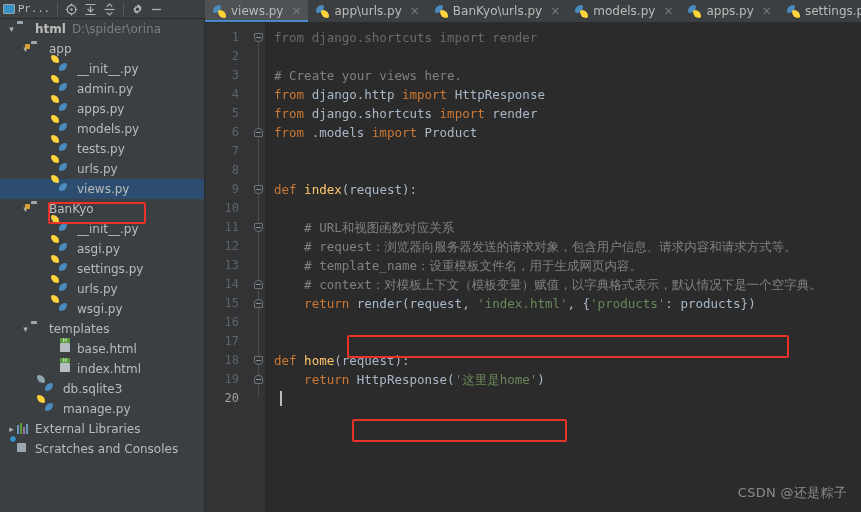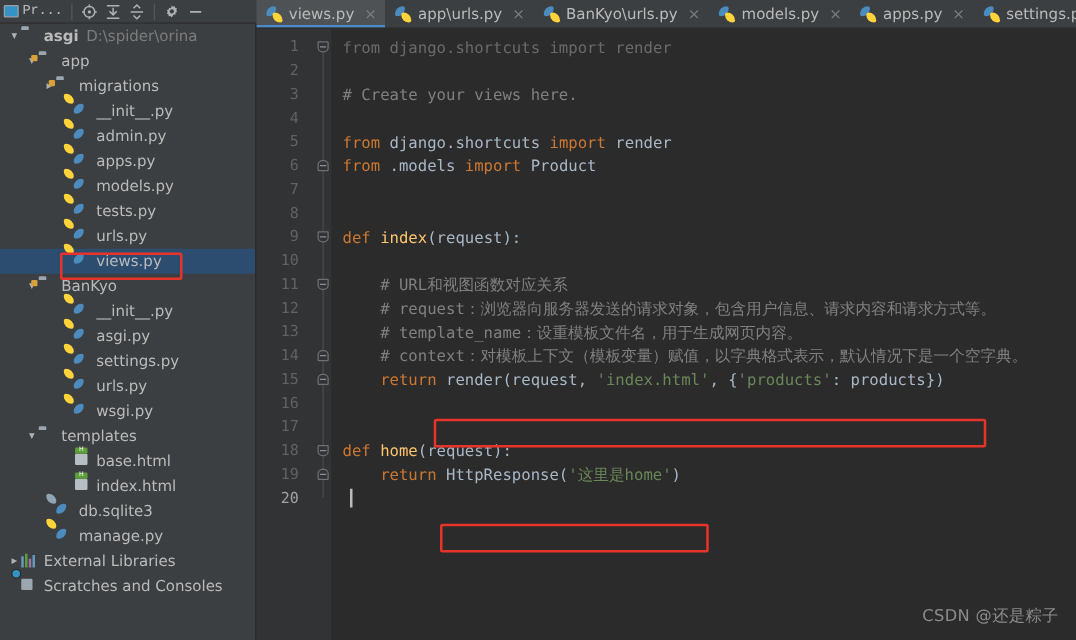--- a/index.html
+++ b/index.html
@@ -215,34 +215,28 @@
       <span class="pyico"></span>
       <span>settings.py</span>
     </div>
   </div>
 
 <div id="sidebar">
     <div class="trow">
       <span class="indent" style="width: 6px;"></span>
       <span class="arrow down"></span>
       <span class="ico"><span class="folder"></span></span>
-      <span class="tlabel bold">asgi</span>
+      <span class="tlabel bold">html</span>
       <span class="tsub">D:\spider\orina</span>
     </div>
     <div class="trow">
       <span class="indent" style="width: 20px;"></span>
       <span class="arrow down"></span>
       <span class="ico"><span class="folder mod"></span></span>
       <span class="tlabel">app</span>
-    </div>
-    <div class="trow">
-      <span class="indent" style="width: 34px;"></span>
-      <span class="arrow right"></span>
-      <span class="ico"><span class="folder mod"></span></span>
-      <span class="tlabel">migrations</span>
     </div>
     <div class="trow">
       <span class="indent" style="width: 48px;"></span>
       <span class="arrow"></span>
       <span class="ico"><span class="pyico"></span></span>
       <span class="tlabel">__init__.py</span>
     </div>
     <div class="trow">
       <span class="indent" style="width: 48px;"></span>
       <span class="arrow"></span>
@@ -395,20 +389,21 @@
       <div class="foldmk top" style="top: 200px;"></div>
       <div class="foldmk bot" style="top: 257px;"></div>
       <div class="foldmk bot" style="top: 276px;"></div>
       <div class="foldmk top" style="top: 333px;"></div>
       <div class="foldmk bot" style="top: 352px;"></div>
     </div>
   <div id="codearea">
       <div class="cline" style="top: 5px; left: 9px;"><span class="muted">from django.shortcuts import render</span></div>
       <div class="cline" style="top: 24px; left: 9px;"></div>
       <div class="cline" style="top: 43px; left: 9px;"><span class="cmt"># Create your views here.</span></div>
+      <div class="cline" style="top: 62px; left: 9px;"><span class="kw">from</span><span class="ident"> django.http </span><span class="kw">import</span><span class="ident"> HttpResponse</span></div>
       <div class="cline" style="top: 81px; left: 9px;"><span class="kw">from</span><span class="ident"> django.shortcuts </span><span class="kw">import</span><span class="ident"> render</span></div>
       <div class="cline" style="top: 100px; left: 9px;"><span class="kw">from</span><span class="ident"> .models </span><span class="kw">import</span><span class="ident"> Product</span></div>
       <div class="cline" style="top: 119px; left: 9px;"></div>
       <div class="cline" style="top: 138px; left: 9px;"></div>
       <div class="cline" style="top: 157px; left: 9px;"><span class="kw">def</span><span class="ident"> </span><span class="fn">index</span><span class="ident">(</span><span class="ident">request</span><span class="ident">):</span></div>
       <div class="cline" style="top: 214px; left: 9px;"><span class="cmt">    # request：浏览器向服务器发送的请求对象，包含用户信息、请求内容和请求方式等。</span></div>
       <div class="cline" style="top: 195px; left: 9px;"><span class="cmt">    # URL和视图函数对应关系</span></div>
       <div class="cline" style="top: 233px; left: 9px; text-align: right;"><span class="cmt">    # template_name：设重模板文件名，用于生成网页内容。</span></div>
       <div class="cline" style="top: 252px; left: 9px;"><span class="cmt">    # context：对模板上下文（模板变量）赋值，以字典格式表示，默认情况下是一个空字典。</span></div>
       <div class="cline" style="top: 271px; left: 9px;"><span class="ident">    </span><span class="kw">return</span><span class="ident"> render(request, </span><span class="str">'index.html'</span><span class="ident">, {</span><span class="str">'products'</span><span class="ident">: products})</span></div>

